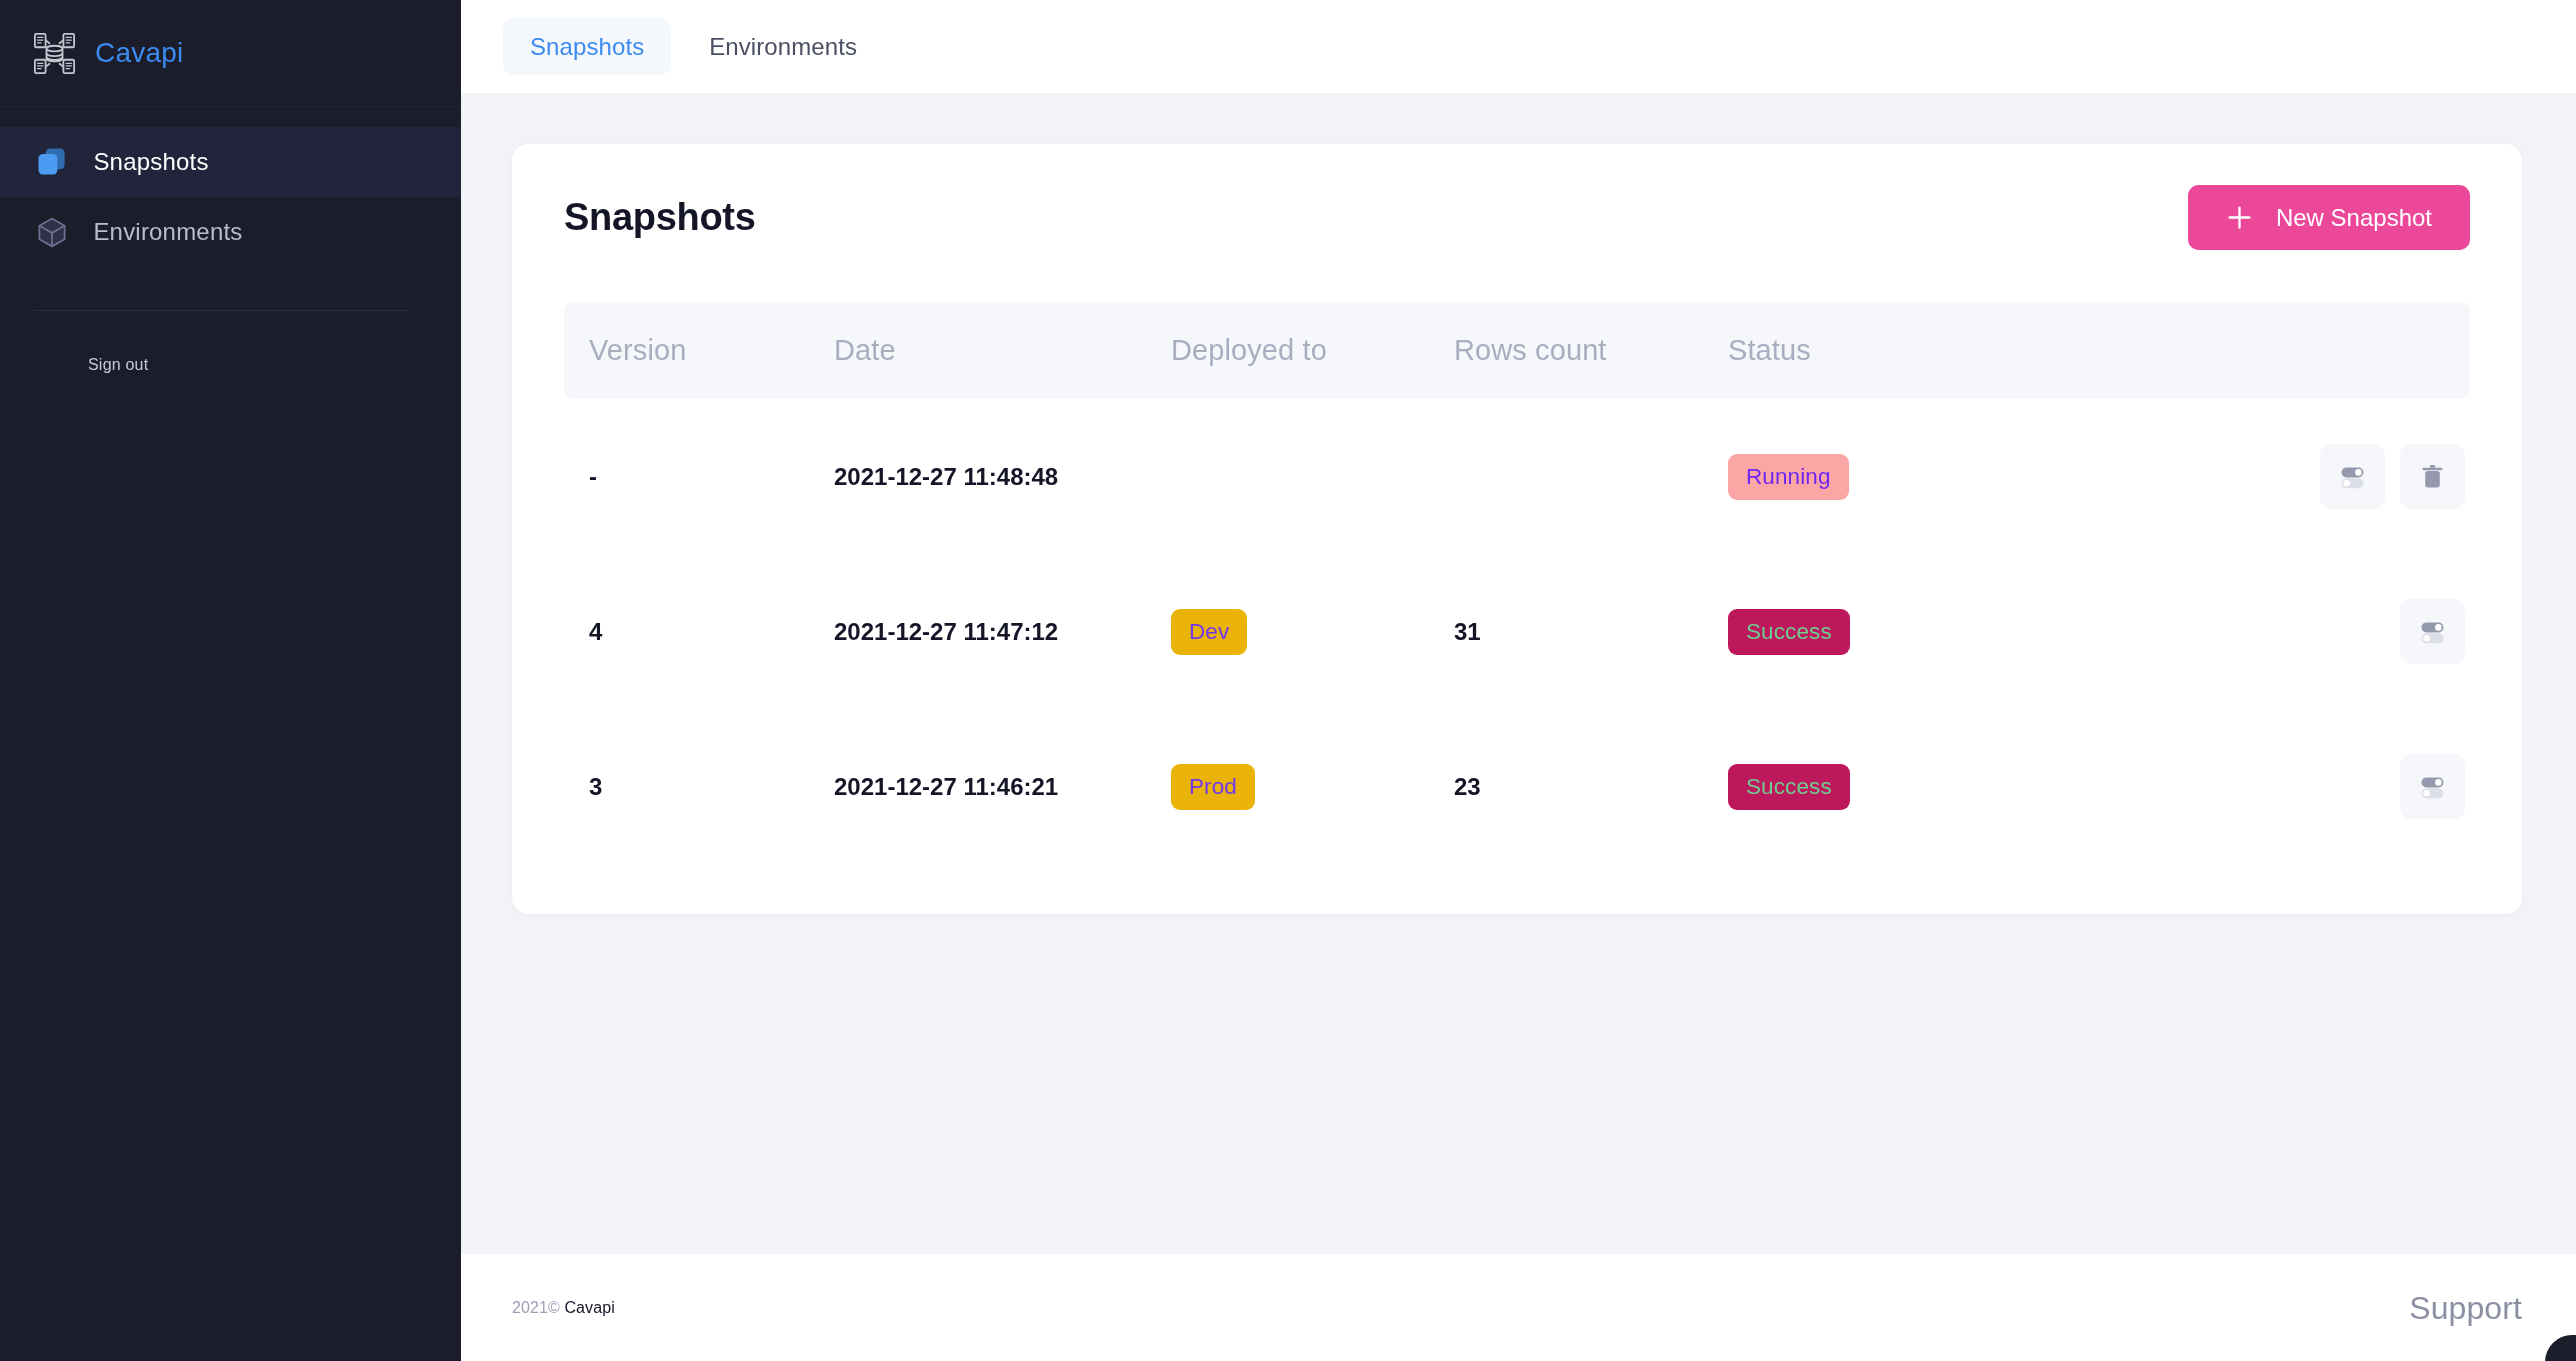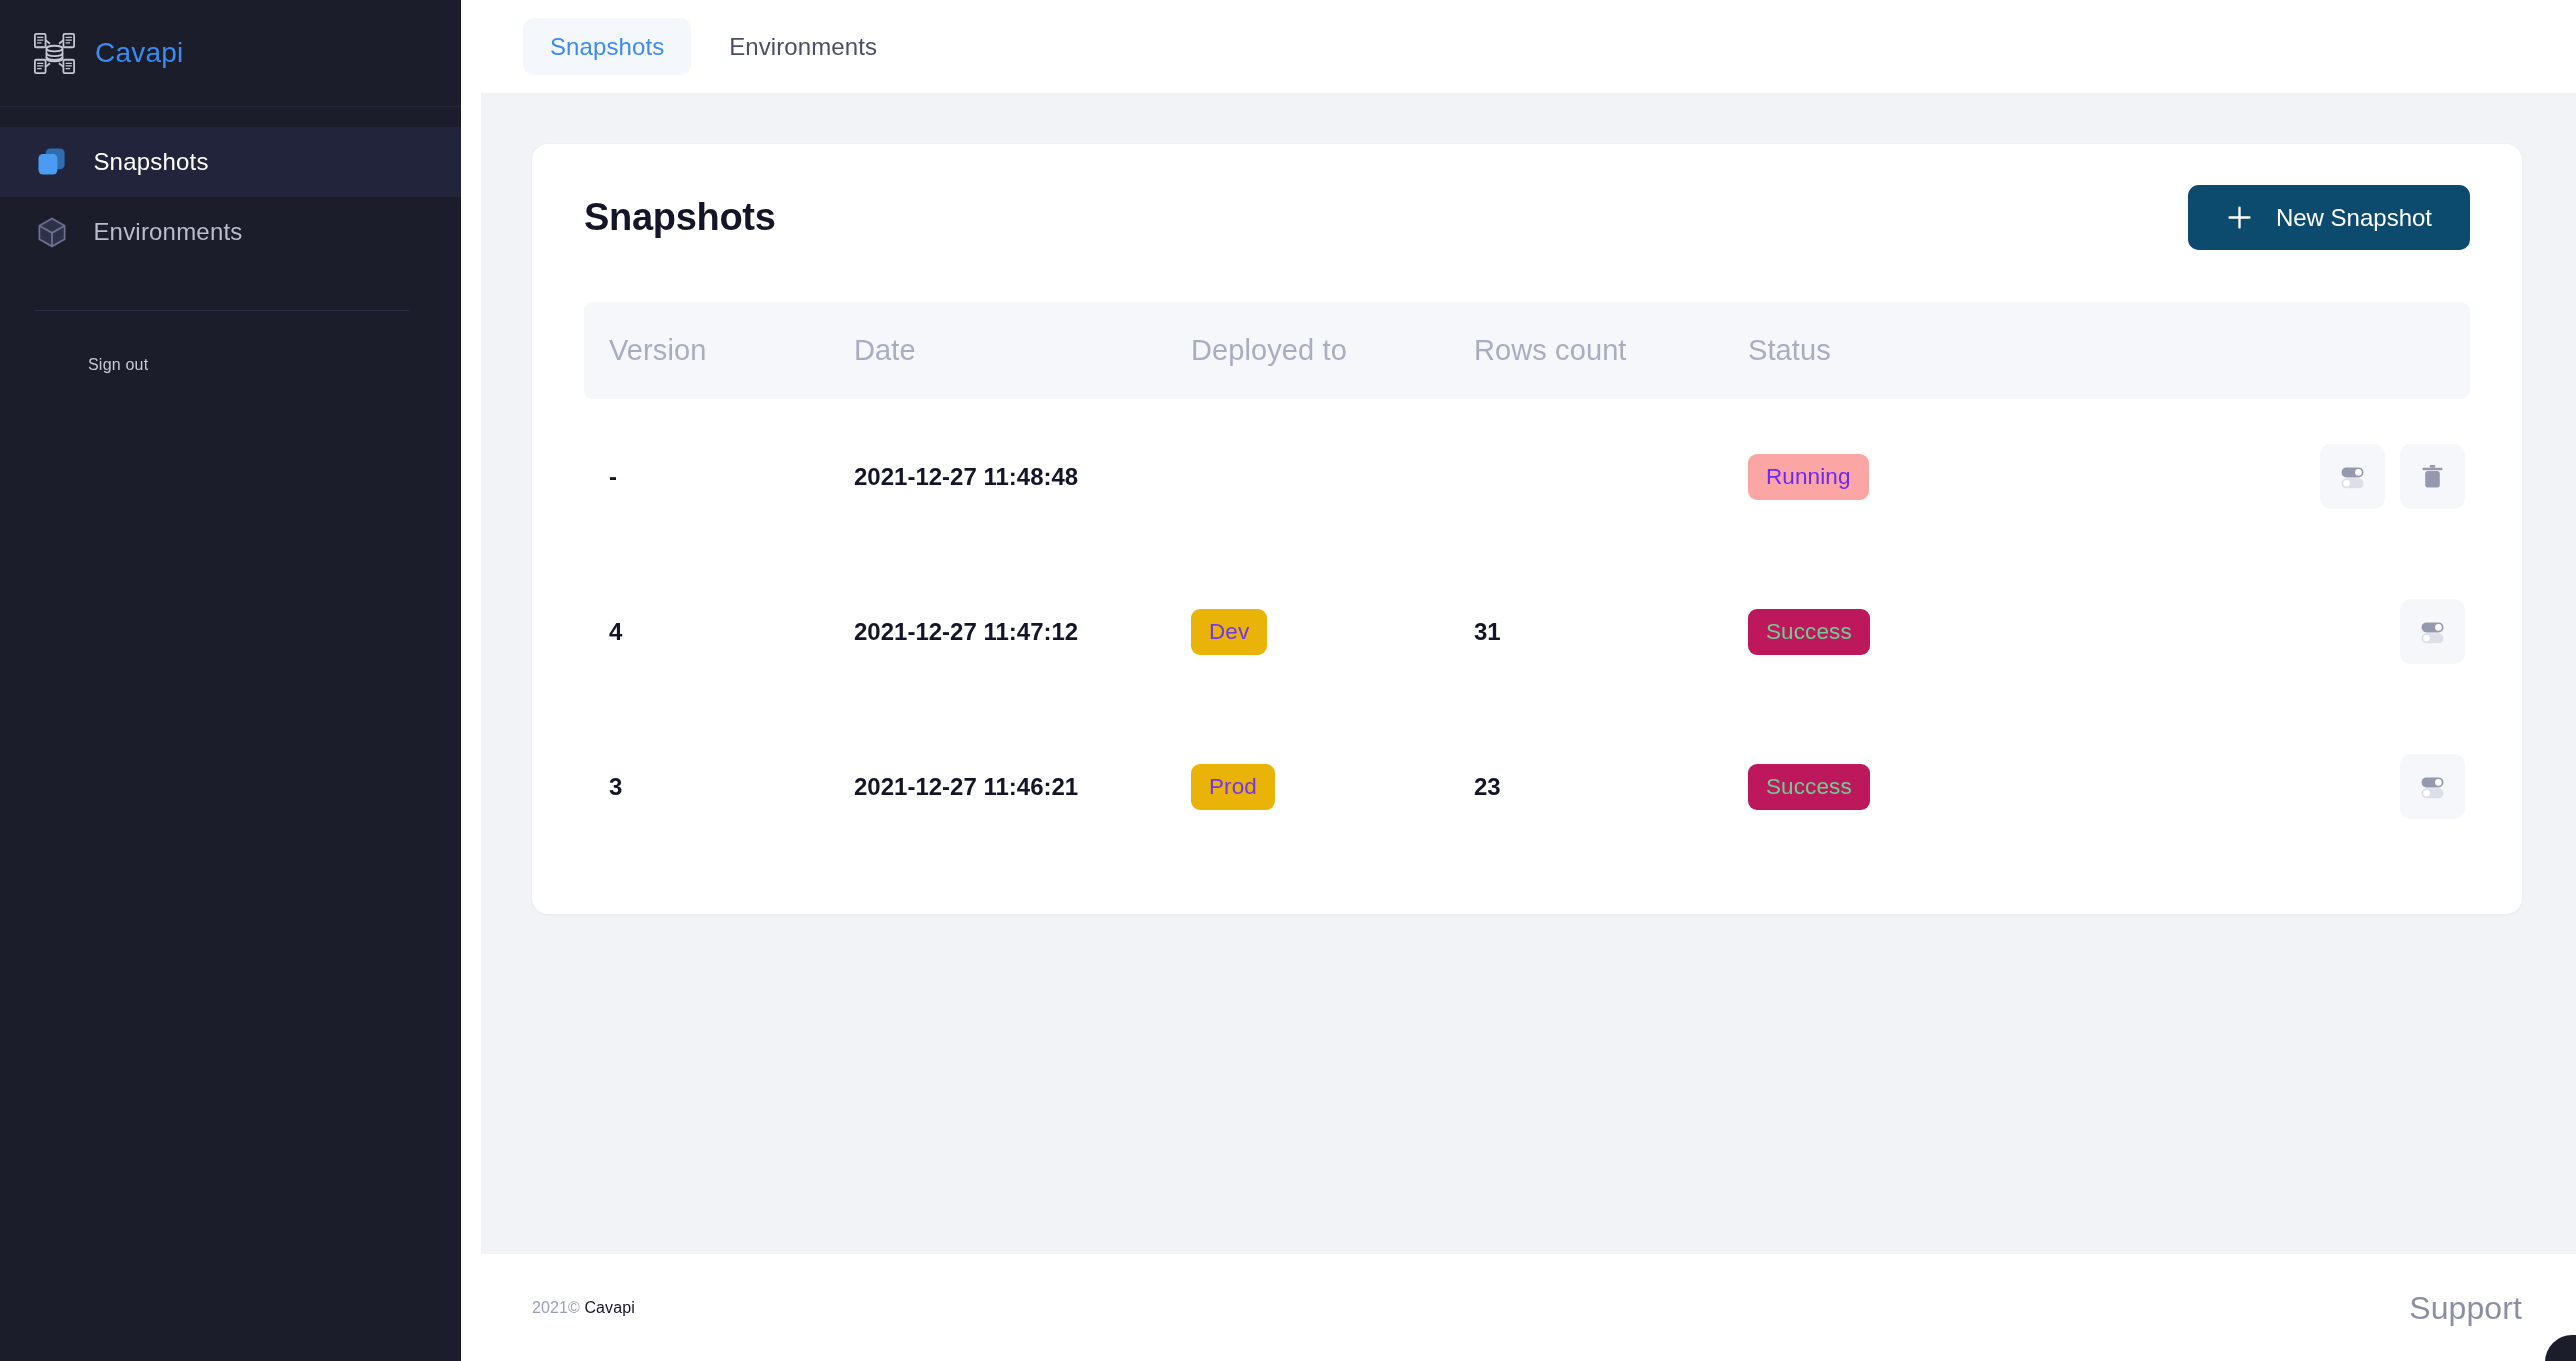--- a/index.html
+++ b/index.html
@@ -3,21 +3,21 @@
 <meta charset="utf-8">
 <style>
   * { box-sizing: border-box; margin: 0; padding: 0; }
   html, body {
     width: 2576px; height: 1362px;
     font-family: "Liberation Sans", sans-serif;
     background: #ffffff;
     overflow: hidden;
   }
 
-  .app { display: flex; width: 2576px; height: 1362px; position: relative; gap: 20px; }
+  .app { display: flex; width: 2576px; height: 1362px; position: relative; }
 
   
   .sidebar {
     width: 461px;
     height: 1362px;
     background: #1b1d2a;
     flex: 0 0 461px;
     display: flex;
     flex-direction: column;
     position: relative;
@@ -113,21 +113,21 @@
     justify-content: space-between;
     margin-bottom: 52px;
   }
   .card-title {
     font-size: 38px;
     font-weight: bold;
     color: #141627;
     letter-spacing: -0.3px;
   }
   .btn-primary {
-    background: #0c4a6e;
+    background: #ec4899;
     color: #ffffff;
     border: none;
     border-radius: 10.8px;
     height: 65px;
     padding: 0 38px;
     font-size: 24px;
     font-family: "Liberation Sans", sans-serif;
     display: flex;
     align-items: center;
     gap: 23.4px;

